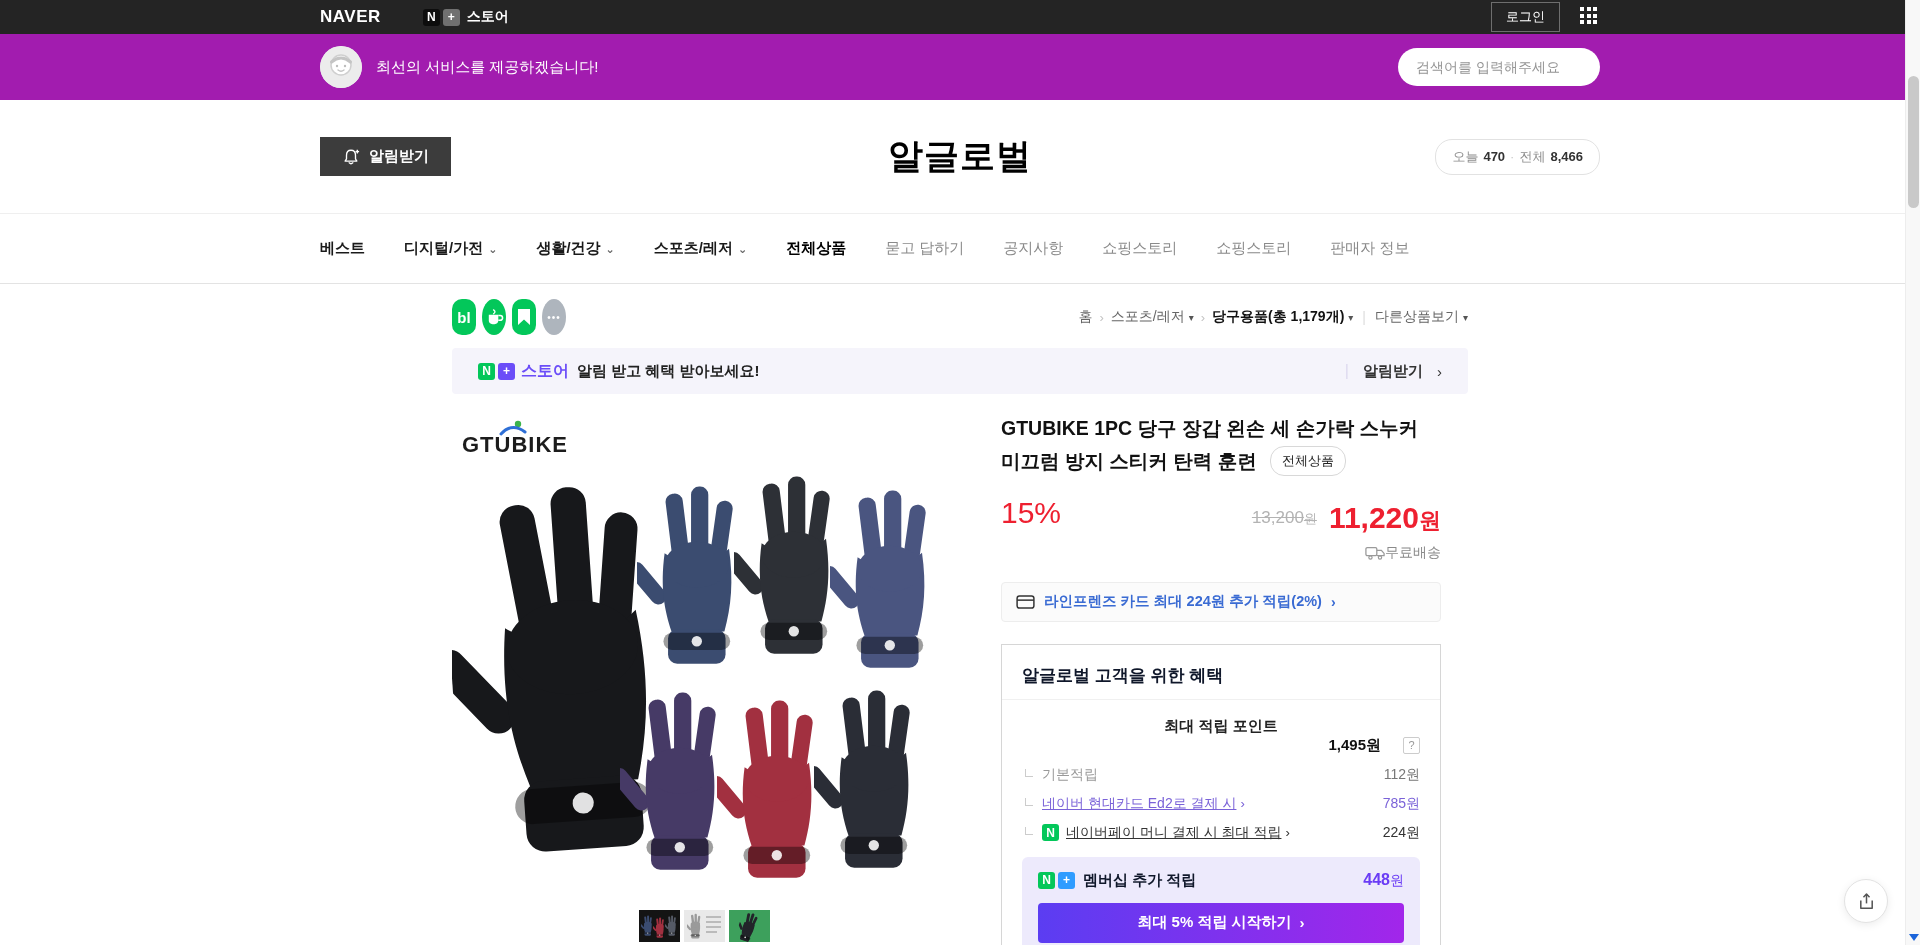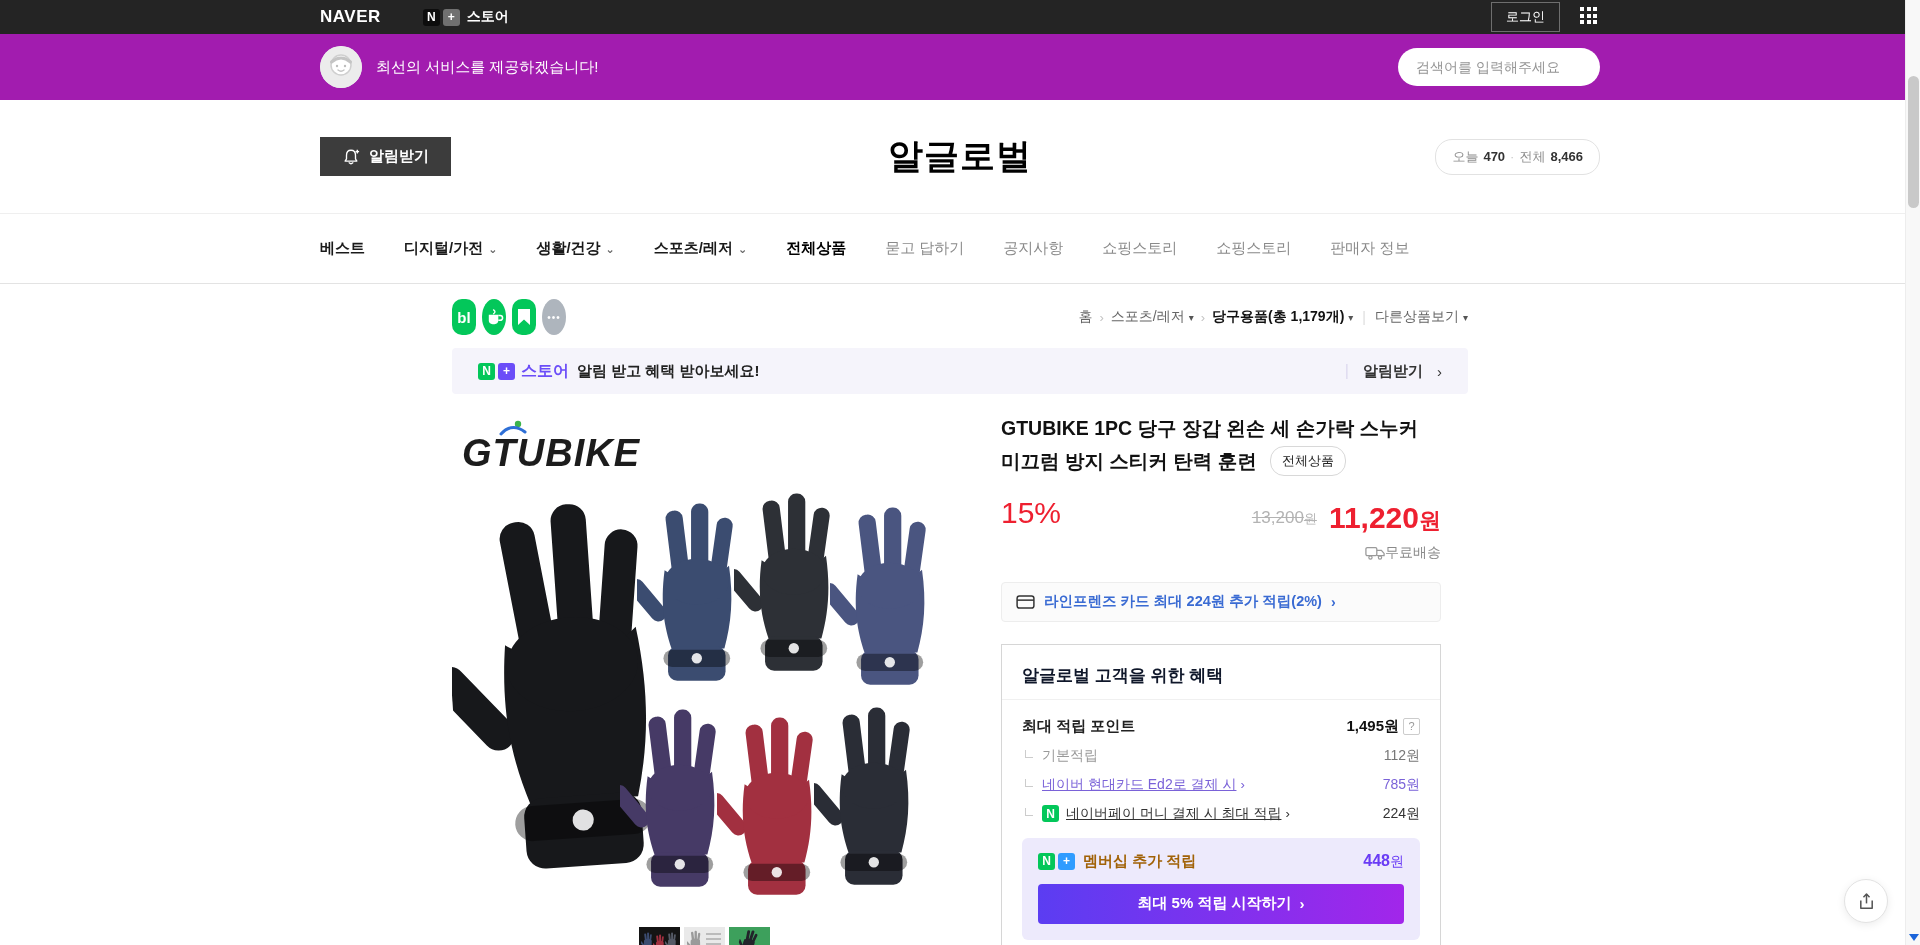--- a/index.html
+++ b/index.html
@@ -79,21 +79,21 @@
   .nbanner .msg { color:#222; font-size:15px; font-weight:600; }
   .nbanner .right { margin-left:auto; display:flex; align-items:center; gap:14px; cursor:pointer; }
   .nbanner .vbar { color:#ddd9ee; }
   .nbanner .act { color:#333; font-size:15px; font-weight:700; }
   .nbanner .gt { color:#333; font-size:15px; }
 
   
   .product-area { display:flex; margin-top:18px; }
   .img-col { width:505px; }
   .brand-row { position:relative; padding:20px 10px 6px; }
-  .brand-txt { font-size:38px; font-weight:800; color:#1c1c1c; letter-spacing:1px;font-style:italic; }
+  .brand-txt { font-size:22px; font-weight:800; color:#1c1c1c; letter-spacing:1px; }
   .brand-mark { position:absolute; left:46px; top:8px; }
   .thumbs { display:flex; justify-content:center; gap:4px; margin-top:12px; }
   .thumb { width:41px; height:32px; overflow:hidden; cursor:pointer; background:#eee; }
 
   .info-col { width:440px; margin-left:44px; }
   .p-title { font-size:19.5px; font-weight:800; color:#111; line-height:1.7; }
   .ship-badge { display:inline-block; border:1px solid #d8d8d8; border-radius:14px; padding:3px 11px;
     font-size:13px; font-weight:400; color:#222; vertical-align:3px; margin-left:8px; background:#fff; }
   .price-row { display:flex; align-items:baseline; margin-top:18px; }
   .discount { color:#ee2030; font-size:30px; font-weight:500; }
@@ -108,42 +108,42 @@
   .card-strip { margin-top:20px; height:40px; background:#fbfbfb; border:1px solid #ededed; border-radius:4px;
     display:flex; align-items:center; gap:9px; padding:0 14px; cursor:pointer; }
   .card-strip .txt { color:#3a6bd3; font-size:14.5px; font-weight:700; }
   .card-strip .gt { color:#3a6bd3; font-size:14px; font-weight:700; }
 
   .benefit-box { margin-top:22px; border:1px solid #d6d6d6; background:#fff; }
   .bx-title { padding:19px 20px 12px; font-size:17px; font-weight:800; color:#0f172a; border-bottom:1px solid #f0f0f0; }
   .bx-body { padding:17px 20px 18px; }
   .b-row { display:flex; align-items:center; margin-bottom:11px; font-size:14px; }
   .b-row .val { margin-left:auto; }
-  .b-main { font-size:15px; font-weight:700; color:#222; }
-  .b-main .val { font-weight:700; color:#111; display:flex; align-items:center; gap:4px; }
+  .b-main { font-size:15px; font-weight:700; color:#222;flex-direction:column; }
+  .b-main .val { font-weight:700; color:#111; display:flex; align-items:center; gap:22px; }
   .qbox { width:17px; height:17px; border:1px solid #ccc; border-radius:2px; color:#999; font-size:11px;
     display:flex; align-items:center; justify-content:center; cursor:pointer; font-weight:400; }
   .lcorner { width:8px; height:8px; border-left:1px solid #ccc; border-bottom:1px solid #ccc;
     margin:0 9px 4px 3px; flex:none; }
   .b-sub { color:#999; }
   .b-sub .val { color:#777; }
   .b-link { color:#7a62d8; }
   .b-link .lbl { text-decoration:underline; cursor:pointer; }
   .b-link .val { color:#7a62d8; }
   .b-link2 { color:#333; }
   .b-link2 .lbl { text-decoration:underline; cursor:pointer; }
   .npay-badge { width:17px; height:17px; border-radius:3px; background:#03c75a; color:#fff; font-weight:800;
     font-size:12px; display:flex; align-items:center; justify-content:center; margin-right:7px; }
   .gt-s { font-size:13px; margin-left:4px; }
 
   .member-panel { margin-top:15px; background:#edeafc; border-radius:6px; padding:14px 16px 16px; }
   .mem-row { display:flex; align-items:center; }
   .mem-row .n { background:#03c75a; }
   .mem-row .p { background:#2f9cff; }
-  .mem-lbl { color:#a16207; font-size:15px; font-weight:700; margin-left:8px; }
+  .mem-lbl { color:#0f172a; font-size:15px; font-weight:700; margin-left:8px; }
   .mem-val { margin-left:auto; color:#6a3cf5; font-size:14px; }
   .mem-val b { font-size:16px; font-weight:800; }
   .cta-btn { margin-top:13px; width:100%; height:40px; border:0; border-radius:4px; cursor:pointer;
     background:linear-gradient(90deg,#5b3df2,#a226ea); color:#fff; font-size:15px; font-weight:700;
     display:flex; align-items:center; justify-content:center; gap:8px; font-family:inherit; }
 
   
   .share-fab { position:fixed; right:32px; bottom:22px; width:44px; height:44px; border-radius:50%;
     background:#fff; border:1px solid #e2e2e2; box-shadow:0 2px 8px rgba(0,0,0,.08);
     display:flex; align-items:center; justify-content:center; cursor:pointer; z-index:40; }

